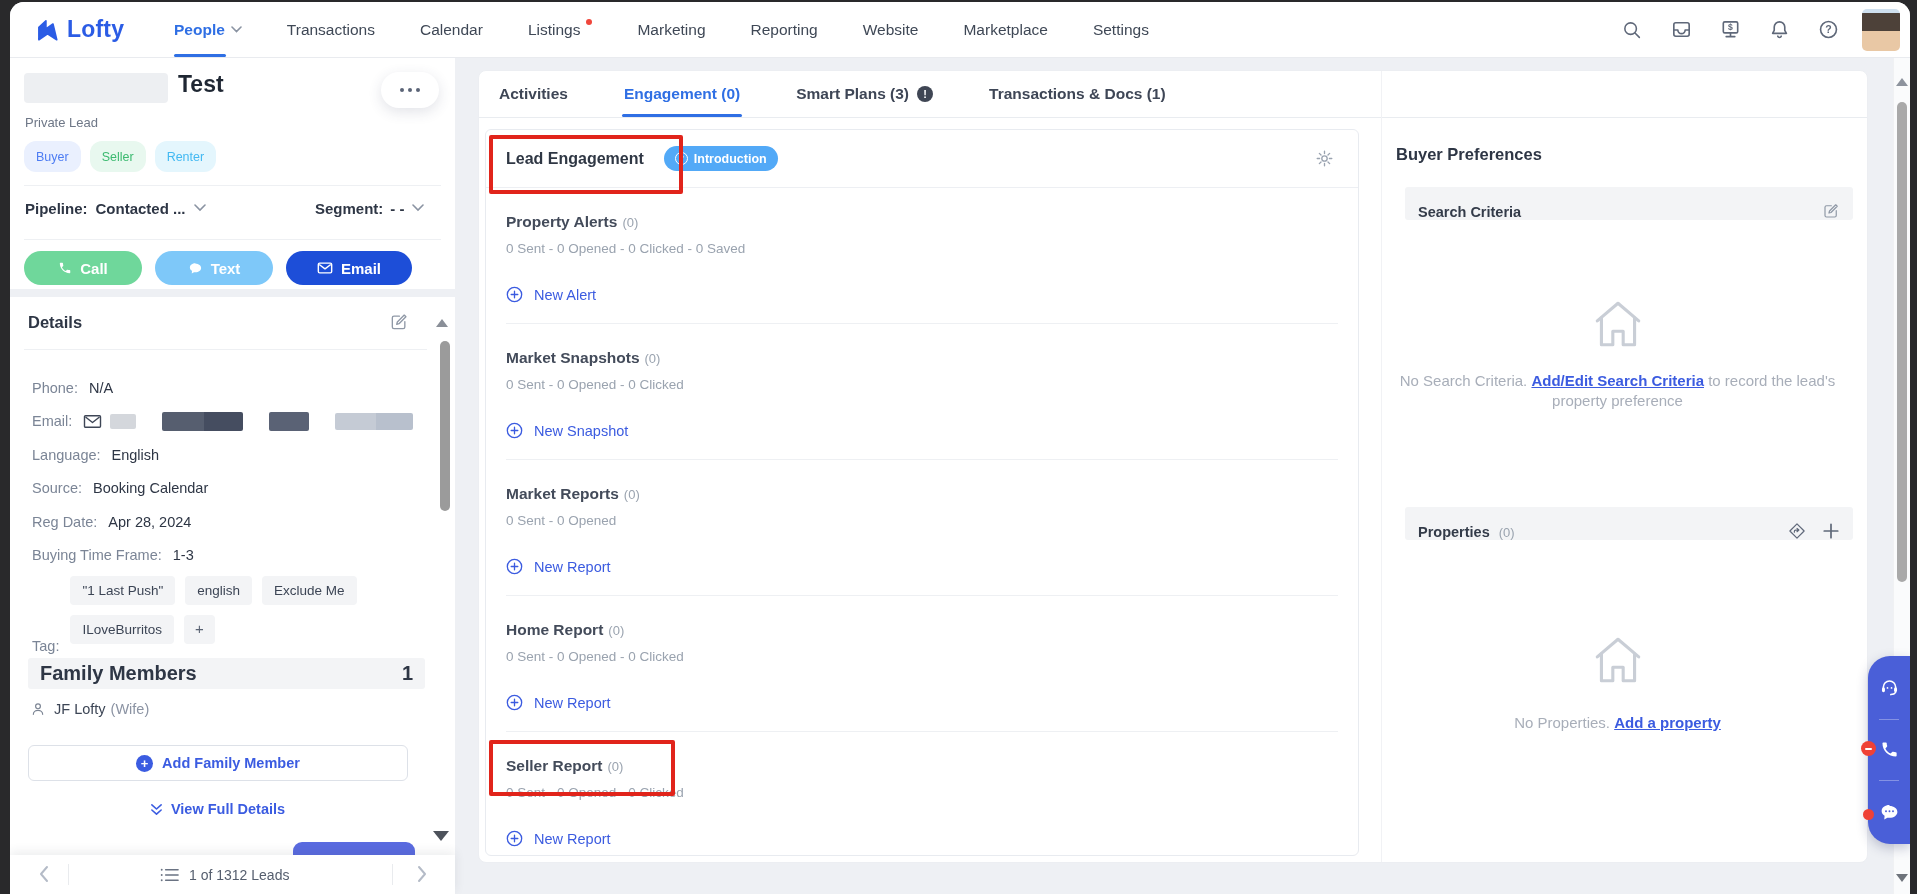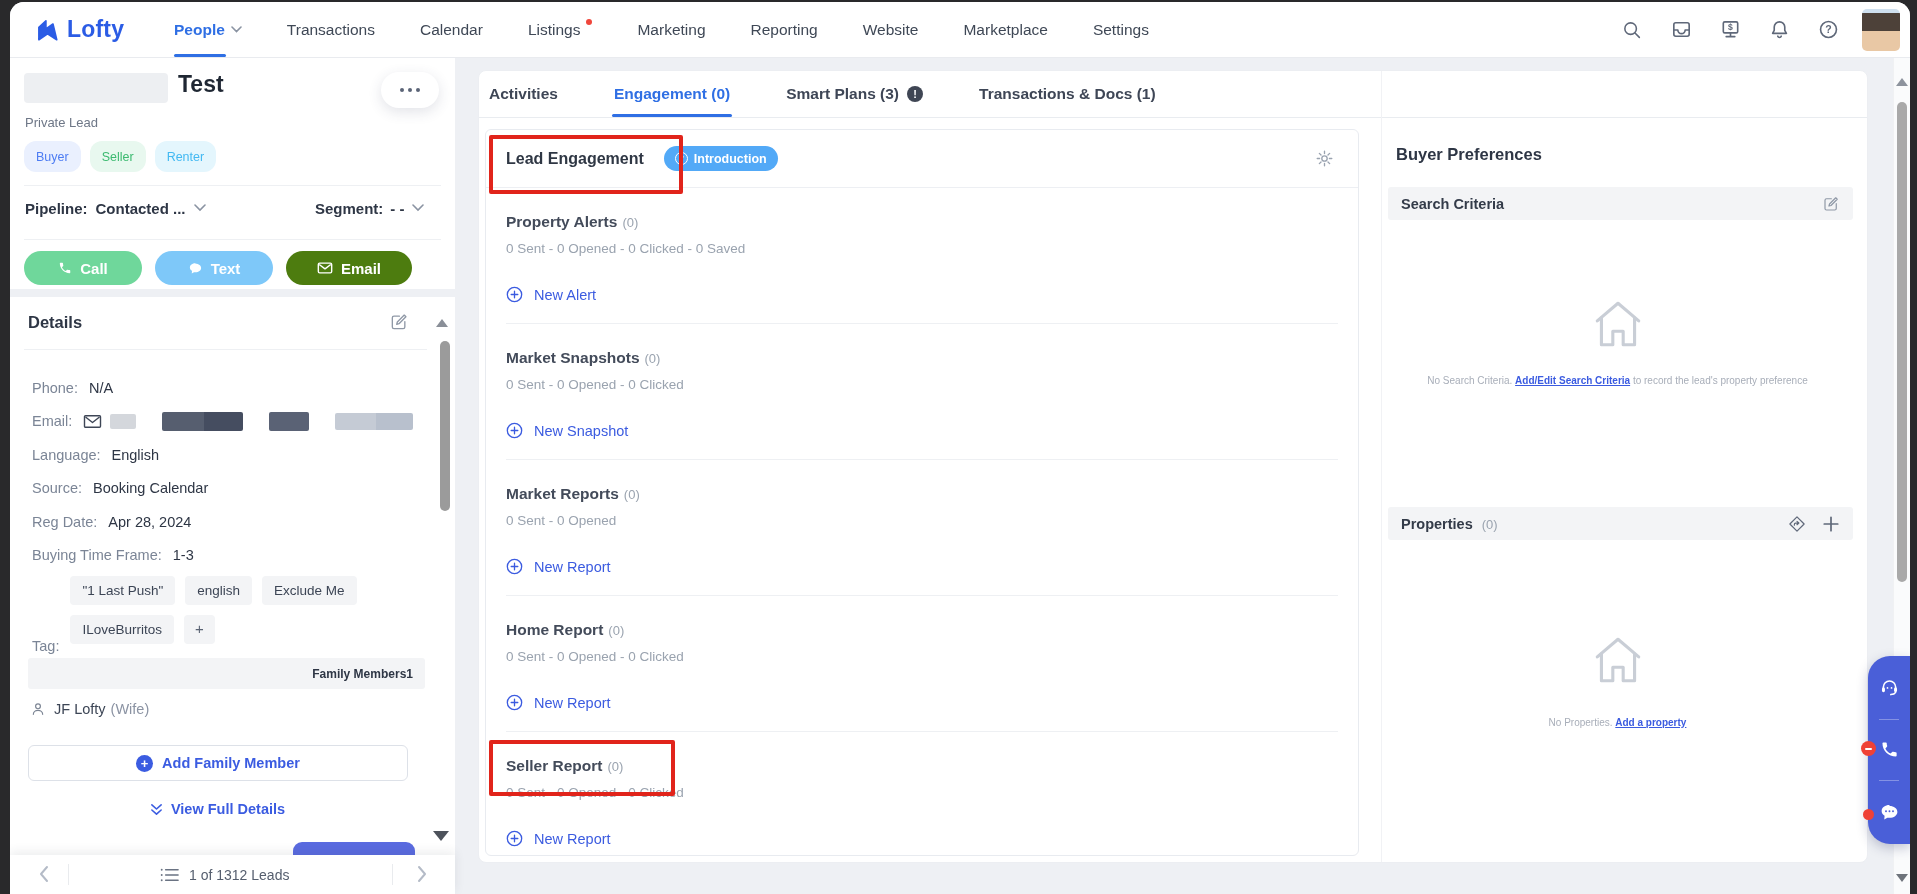--- a/index.html
+++ b/index.html
@@ -35,54 +35,54 @@
   .ltag.renter{background:#e4f6fd;color:#43b9f2}
   .hdiv{position:absolute;left:14px;right:14px;height:1px;background:#eef0f3}
   .piperow{position:absolute;left:15px;top:139px;right:8px;height:24px;font-size:15px;font-weight:700;color:#2e3645;display:flex;align-items:center}
   .pipe-left{display:flex;align-items:center;gap:8px;cursor:pointer}
   .seg{position:absolute;left:290px;display:flex;align-items:center;gap:7px;cursor:pointer}
   .chev{color:#8a93a2}
   .btnrow{position:absolute;left:14px;top:194px;display:flex;gap:13px}
   .abtn{width:118px;height:34px;border:none;border-radius:17px;color:#fff;font-size:15px;font-weight:700;display:flex;align-items:center;justify-content:center;gap:8px;cursor:pointer;font-family:inherit}
   .abtn.call{background:#6fd79b}
   .abtn.textb{background:#7ec8f9}
-  .abtn.email{background:#4d7c0f;width:126px}
+  .abtn.email{background:#1d4ed8;width:126px}
 
   .card2{position:absolute;left:0;top:295px;width:445px;bottom:39px;background:#fff}
   .dtitle{position:absolute;left:18px;top:16px;font-size:16.5px;font-weight:700;color:#2e3645}
   .editicon{position:absolute;right:46px;top:15px;color:#8f98a6;cursor:pointer}
   .ddiv{position:absolute;left:14px;right:28px;top:52px;height:1px;background:#eef0f3}
   .drows{position:absolute;left:22px;top:74px;right:42px}
   .drow{height:33.5px;display:flex;align-items:center;font-size:14.5px}
   .dlabel{color:#7b8596;margin-right:11px;white-space:nowrap}
   .dval{color:#2e3645}
   .redact{height:19px;border-radius:2px;display:inline-block}
   .tagsrow{align-items:flex-end;height:auto;padding-top:4px}
   .pillwrap{display:flex;flex-wrap:wrap;max-width:330px}
   .pill{background:#f3f4f6;color:#3c4555;font-size:13.5px;padding:7px 12px;border-radius:4px;margin:0 10px 10px 0;cursor:default}
   .pillplus{cursor:pointer;color:#596273;padding:7px 11px;font-size:15px;line-height:13px}
-  .famhead{position:absolute;left:18px;right:30px;top:361px;height:31px;background:#f3f4f6;border-radius:3px;display:flex;align-items:center;justify-content:flex-end;padding:0 12px;box-sizing:border-box;font-size:12px;font-weight:700;color:#2e3645}
+  .famhead{position:absolute;left:18px;right:30px;top:361px;height:31px;background:#f3f4f6;border-radius:3px;display:flex;align-items:center;justify-content:space-between;padding:0 12px;box-sizing:border-box;font-size:20px;font-weight:700;color:#2e3645}
   .member{position:absolute;left:20px;top:404px;display:flex;align-items:center;gap:8px;font-size:14.5px;color:#3c4555}
   .member .rel{color:#8b93a3;margin-left:-3px}
   .addbtn{position:absolute;left:18px;right:47px;top:448px;height:36px;border:1px solid #dde1e8;border-radius:6px;display:flex;align-items:center;justify-content:center;gap:9px;color:#3b5ce1;font-weight:700;font-size:14.5px;background:#fff;cursor:pointer;font-family:inherit}
   .addplus{width:17px;height:17px;border-radius:50%;background:#3b5ce1;color:#fff;font-size:13px;font-weight:700;display:flex;align-items:center;justify-content:center;line-height:1}
   .viewfull{position:absolute;left:0;right:30px;top:504px;display:flex;align-items:center;justify-content:center;gap:8px;color:#3b5ce1;font-size:14.5px;font-weight:600;cursor:pointer}
   .c2up{position:absolute;right:7px;top:22px;width:0;height:0;border-left:6px solid transparent;border-right:6px solid transparent;border-bottom:8px solid #8a8f98;cursor:pointer}
   .c2thumb{position:absolute;right:5px;top:44px;width:10px;height:170px;border-radius:5px;background:#9b9b9b;cursor:pointer}
   .c2down{position:absolute;right:6px;top:534px;width:0;height:0;border-left:8px solid transparent;border-right:8px solid transparent;border-top:10px solid #4d525b;cursor:pointer}
 
   .peek{position:absolute;left:283px;bottom:38px;width:122px;height:14px;border-radius:9px 9px 0 0;background:#5a6be0}
   .pager{position:absolute;left:0;bottom:0;width:445px;height:39px;background:#fff;box-shadow:0 -3px 10px rgba(40,50,70,.09);z-index:4}
   .pgchev{position:absolute;top:9px;color:#b4bbc7;cursor:pointer}
   .pgdiv{position:absolute;top:9px;width:1px;height:21px;background:#e9ebee}
   .pgmid{position:absolute;left:150px;top:0;height:39px;display:flex;align-items:center;gap:10px;font-size:14px;color:#555e6e;cursor:pointer}
 
   
   .main{position:absolute;left:468px;top:68px;width:1390px;height:793px;background:#fff;border-radius:8px;border:1px solid #eceef2;box-sizing:border-box}
-  .tabs{position:absolute;left:0;top:0;right:0;height:46px;border-bottom:1px solid #e9ecf0;display:flex;align-items:stretch;padding-left:10px;gap:56px}
+  .tabs{position:absolute;left:0;top:0;right:0;height:46px;border-bottom:1px solid #e9ecf0;display:flex;align-items:stretch;padding-left:20px;gap:56px}
   .tab{position:relative;display:flex;align-items:center;gap:8px;font-size:15.5px;font-weight:600;color:#3e4656;cursor:pointer}
   .tab.active{color:#2f6fe4}
   .tab.active::after{content:"";position:absolute;left:-2px;right:-2px;bottom:0;height:3px;background:#2f6fe4;border-radius:2px}
   .excl{width:16px;height:16px;border-radius:50%;background:#3f4654;color:#fff;font-size:11px;font-weight:700;display:flex;align-items:center;justify-content:center;line-height:1}
 
   .epanel{position:absolute;left:6px;top:58px;width:874px;bottom:6px;border:1px solid #e8ebf0;border-radius:6px;box-sizing:border-box;overflow:hidden;background:#fff}
   .ehead{position:relative;height:57px;border-bottom:1px solid #edeff3;display:flex;align-items:center}
   .etitle{margin-left:20px;font-size:16px;font-weight:700;color:#2f3744}
   .ibadge{margin-left:20px;height:25px;padding:0 11px;border-radius:13px;background:#52a9f7;color:#fff;font-size:12.5px;font-weight:700;display:flex;align-items:center;gap:6px;cursor:pointer}
   .qmark{width:13px;height:13px;border:1.3px solid #fff;border-radius:50%;font-size:9px;display:flex;align-items:center;justify-content:center;line-height:1;box-sizing:border-box}
@@ -93,28 +93,28 @@
   .stitle{font-size:15.5px;font-weight:600;color:#434b5a}
   .scount{font-size:13px;color:#9aa3af;font-weight:400;margin-left:5px}
   .sstats{margin-top:10px;font-size:13.5px;color:#9aa3af}
   .newlink{margin-top:30px;display:inline-flex;align-items:center;gap:11px;color:#3b5be0;font-size:14.5px;cursor:pointer}
   .anno{position:absolute;border:4px solid #e1241b;border-radius:2px;pointer-events:none;z-index:3}
   .anno1{left:3px;top:5px;width:186px;height:51px}
   .anno2{left:3px;top:610px;width:178px;height:48px}
 
   .bp{position:absolute;left:902px;top:0;right:14px;bottom:0;border-left:1px solid #f1f2f5}
   .bptitle{position:absolute;left:14px;top:74px;font-size:16.5px;font-weight:700;color:#2e3645}
-  .sechead{position:absolute;left:6px;right:0;height:33px;background:#f3f4f6;border-radius:3px;display:flex;align-items:center;justify-content:space-between;padding:0 13px;box-sizing:border-box;font-size:14.5px;font-weight:700;color:#333b49}
+  .sechead{position:absolute;left:23px;right:0;height:33px;background:#f3f4f6;border-radius:3px;display:flex;align-items:flex-end;justify-content:space-between;padding:0 13px;box-sizing:border-box;font-size:14.5px;font-weight:700;color:#333b49}
   .schead1{top:116px}
   .prophead{top:436px}
   .ph-icons{display:flex;align-items:center;gap:16px;color:#5f6879}
   .house{position:absolute;left:50%;transform:translateX(-50%);color:#c9ced6}
   .house1{top:226px}
   .house2{top:562px}
-  .emptytxt{position:absolute;left:8px;right:8px;text-align:center;font-size:10px;color:#a8aeb9;line-height:20px}
+  .emptytxt{position:absolute;left:8px;right:8px;text-align:center;font-size:15px;color:#a8aeb9;line-height:20px}
   .empty1{top:300px}
   .empty2{top:642px}
   .bluelink{color:#3b5be0;font-weight:700;text-decoration:underline;cursor:pointer}
 
   
   .pscroll{position:absolute;right:0;top:56px;width:16px;bottom:0;background:#fafbfc;border-left:1px solid #f0f1f3;z-index:4}
   .psup{position:absolute;left:2px;top:20px;width:0;height:0;border-left:6px solid transparent;border-right:6px solid transparent;border-bottom:8px solid #8d939d;cursor:pointer}
   .psthumb{position:absolute;left:3px;top:44px;width:10px;height:480px;border-radius:5px;background:#a9a9a9;cursor:pointer}
   .psdown{position:absolute;left:2px;bottom:12px;width:0;height:0;border-left:6px solid transparent;border-right:6px solid transparent;border-top:8px solid #6e737b;cursor:pointer}
 

